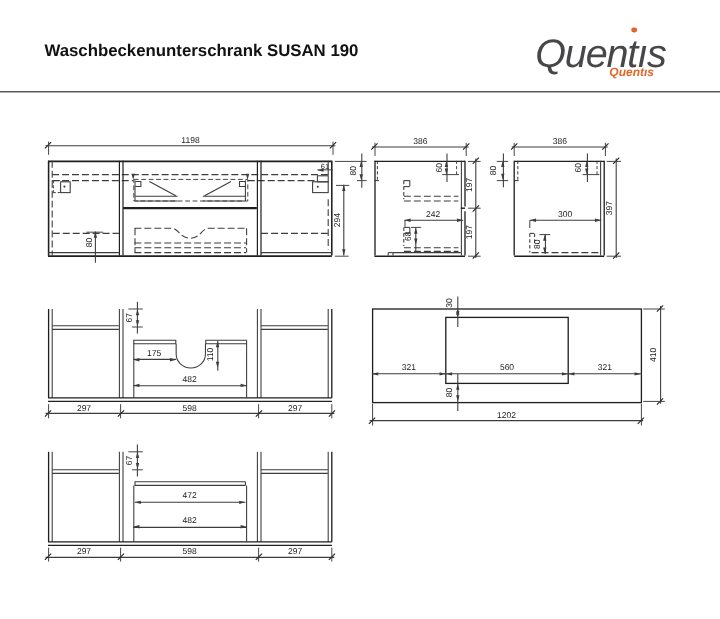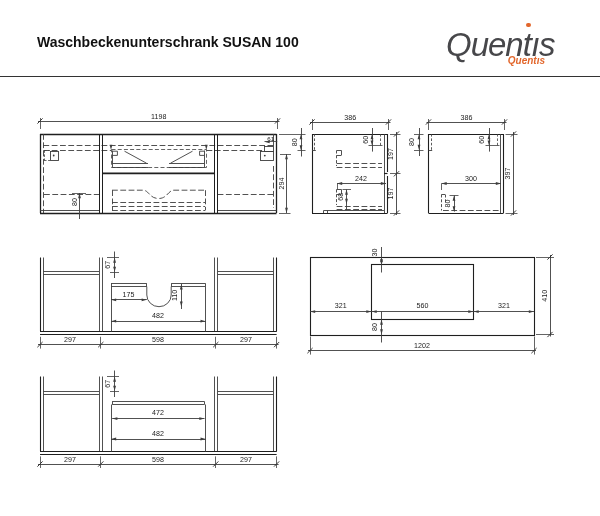--- a/index.html
+++ b/index.html
@@ -1,14 +1,14 @@
 <!DOCTYPE html>
 <html><head><meta charset="utf-8"><style>html,body{margin:0;padding:0;background:#fff;}*{box-sizing:border-box;}body{width:600px;height:516px;font-family:"Liberation Sans",sans-serif;position:relative;overflow:hidden;}svg text{font-family:"Liberation Sans",sans-serif;}</style></head><body>
 
-<div style="position:absolute;left:37px;top:34px;font-size:14px;font-weight:bold;color:#111;letter-spacing:0px;">Waschbeckenunterschrank SUSAN 100</div>
+<div style="position:absolute;left:37px;top:34px;font-size:14px;font-weight:bold;color:#111;letter-spacing:0px;">Waschbeckenunterschrank SUSAN 190</div>
 
 <div style="position:absolute;left:446px;top:21px;width:100px;text-align:right;">
     <div style="font-size:33px;font-weight:normal;font-style:italic;color:#47474a;line-height:24px;letter-spacing:-1px;margin-top:12px;">Quentıs</div>
     <div style="position:absolute;right:15.5px;top:1.5px;width:4.5px;height:4.5px;border-radius:50%;background:#e2662b;"></div>
     <div style="font-size:10px;font-weight:bold;font-style:italic;color:#e2662b;margin-top:-2px;padding-right:1px;">Quentıs</div>
   </div>
 
 <div style="position:absolute;left:0;top:76px;width:600px;height:1px;background:#333;"></div>
 <svg width="600" height="516" viewBox="0 0 600 516" style="position:absolute;left:0;top:0;" shape-rendering="geometricPrecision">
 

